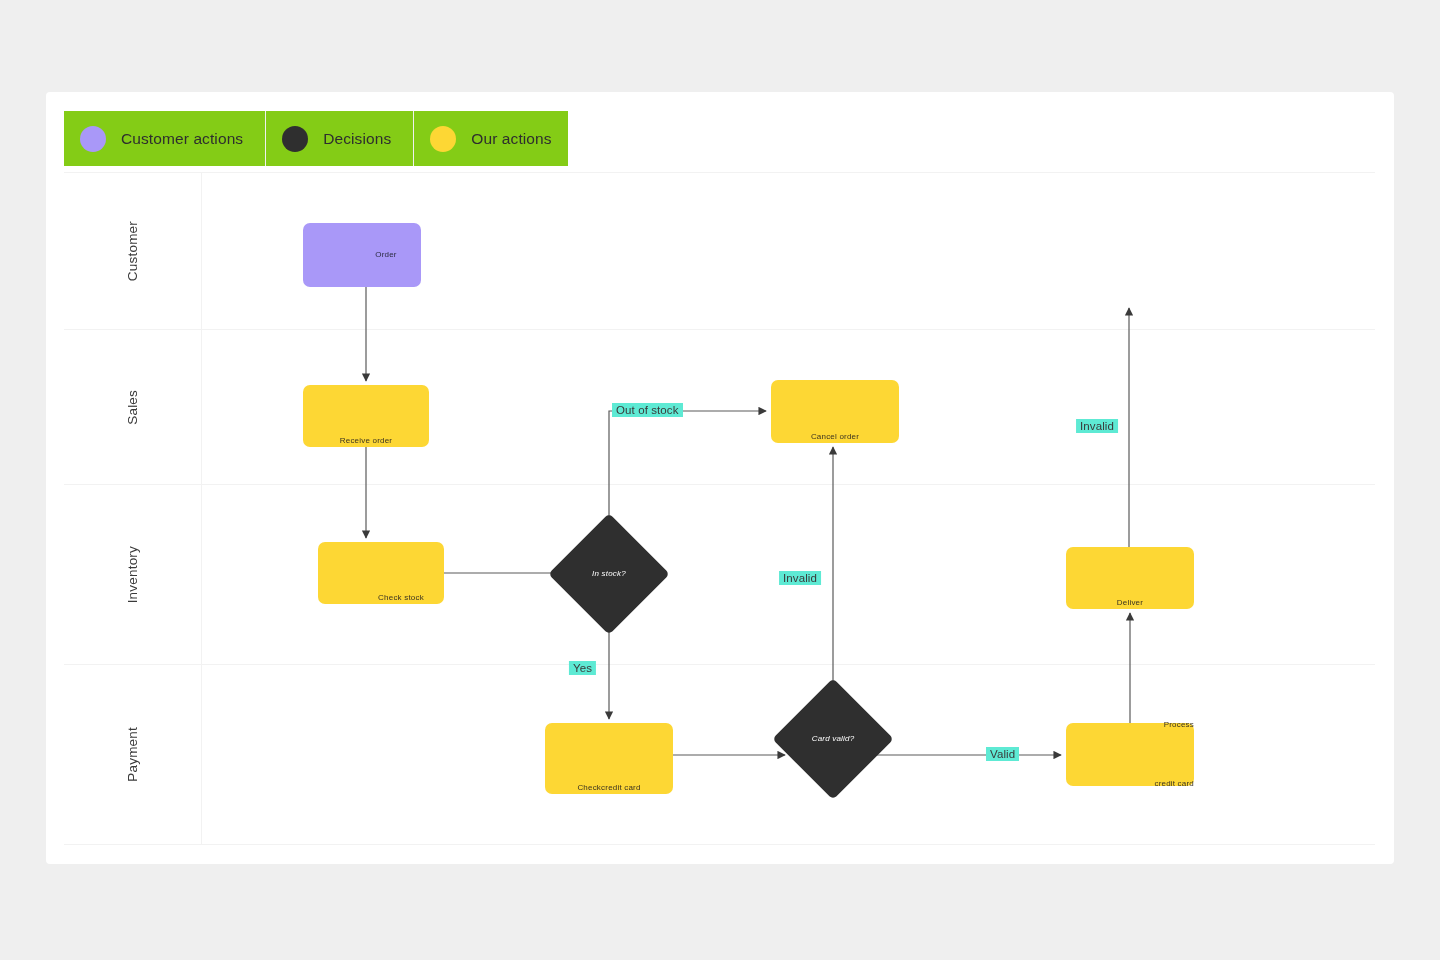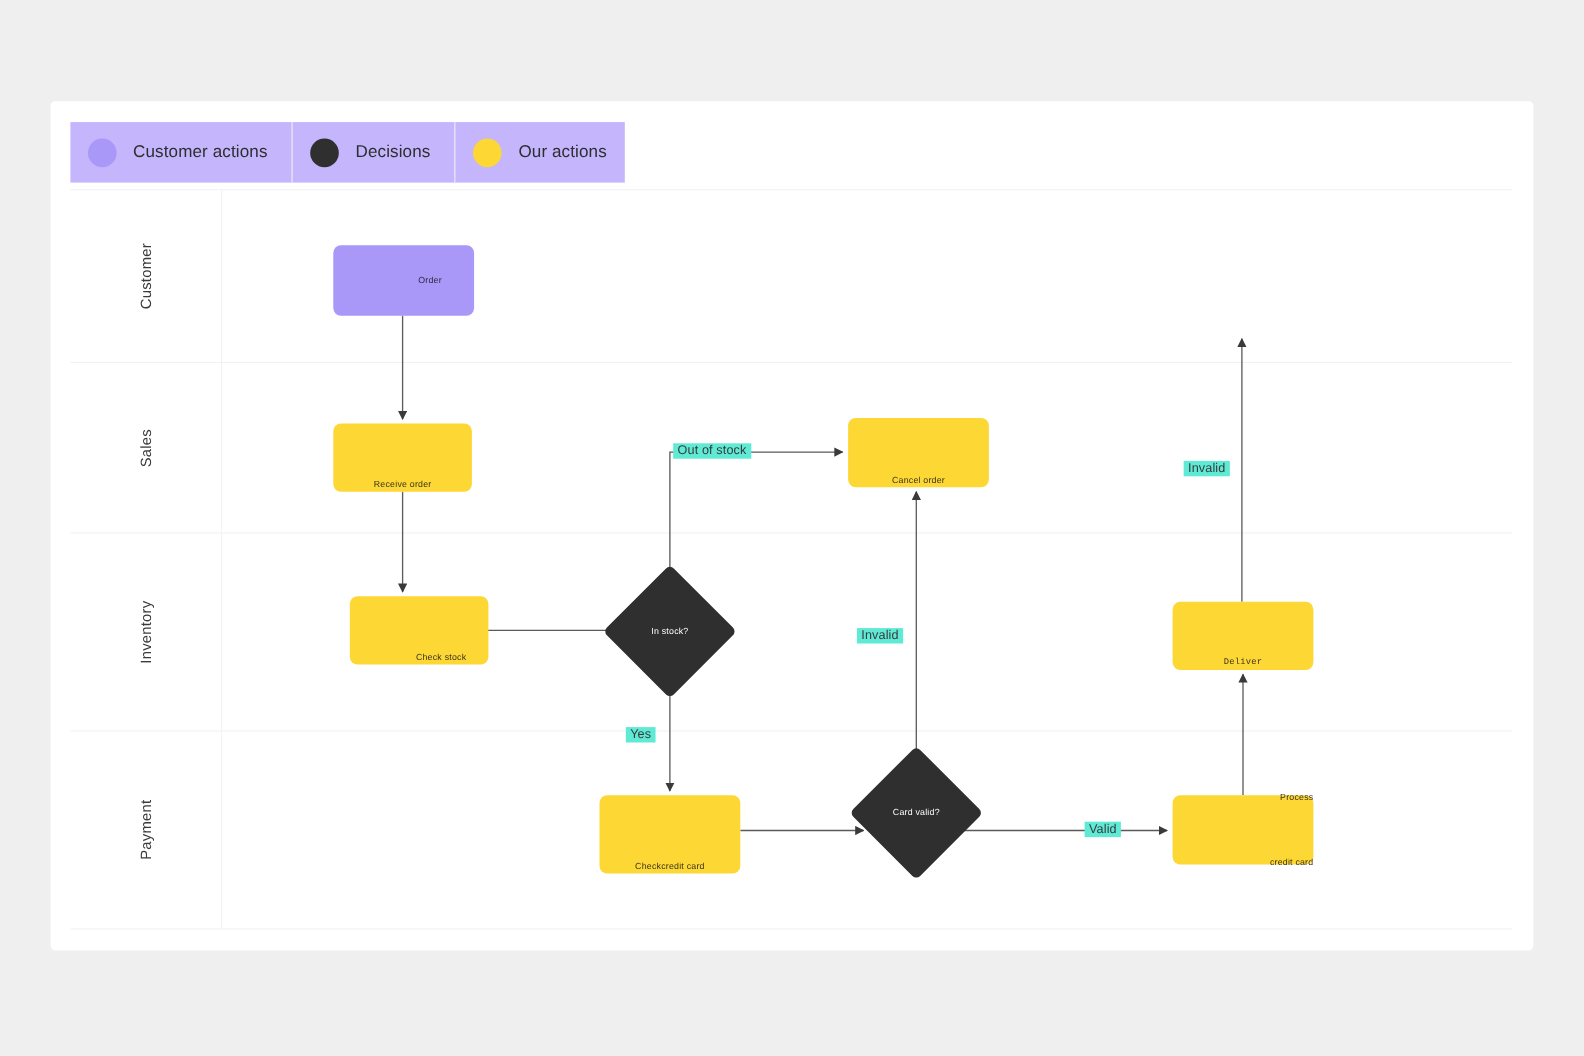--- a/index.html
+++ b/index.html
@@ -21,21 +21,21 @@
     background: #ffffff;
     border-radius: 4px;
   }
   
   .legend {
     position: absolute;
     left: 64px; top: 111px;
     height: 55px;
     display: flex;
     align-items: center;
-    background: #c4b5fd;
+    background: #84cc16;
   }
   .legend-item {
     display: flex;
     align-items: center;
     height: 55px;
     padding: 0 22px 0 16px;
     border-right: 1px solid #f0f0f0;
   }
   .legend-item:last-child { border-right: none; padding-right: 16px; }
   .legend-dot {
@@ -98,20 +98,21 @@
     line-height: 1.45;
     letter-spacing: .2px;
   }
   .node.box {
     border-radius: 7px;
   }
   .node.purple { background: #a998f8; color: #2b2b40; }
   .node.yellow { background: #fdd734; color: #3b3320; align-items: flex-end; }
   .node.diamond-wrap {
     background: transparent;
+    font-style: italic;
   }
   .diamond-shape {
     position: absolute;
     left: 0; top: 0;
     width: 100%; height: 100%;
     background: #2f2f2f;
     transform: rotate(45deg);
     border-radius: 5px;
   }
   .diamond-text {
@@ -203,21 +204,21 @@
 
         <path d="M876,755 L1061,755"></path>
 
         <path d="M1130,723 L1130,613"></path>
 
         <path d="M1129,547 L1129,308"></path>
       </g>
     </svg>
   </div>
 
-  <div class="node box purple" style="left:303px;top:223px;width:128px;height:64px;padding-left:48px;">
+  <div class="node box purple" style="left:303px;top:223px;width:118px;height:64px;padding-left:48px;">
     <span>Order</span>
   </div>
 
 
   <div class="node box yellow" style="left:303px;top:385px;width:126px;height:62px;">
     <span>Receive order</span>
   </div>
 
   <div class="node box yellow" style="left:771px;top:380px;width:128px;height:63px;">
     <span>Cancel order</span>
@@ -225,21 +226,21 @@
 
   <div class="node box yellow" style="left:318px;top:542px;width:126px;height:62px;padding-left:40px;">
     <span>Check stock</span>
   </div>
 
   <div class="node diamond-wrap" style="left:566px;top:531px;width:86px;height:86px;">
     <span class="diamond-shape"></span>
     <span class="diamond-text">In stock?</span>
   </div>
 
-  <div class="node box yellow" style="left:1066px;top:547px;width:128px;height:62px;font-family:Liberation Mono, monospace;">
+  <div class="node box yellow" style="left:1066px;top:547px;width:128px;height:62px;">
     <span>Deliver</span>
   </div>
 
   <div class="node box yellow" style="left:545px;top:723px;width:128px;height:71px;flex-direction:row;">
     <span>Check</span>
     <span>credit card</span>
   </div>
 
   <div class="node diamond-wrap" style="left:790px;top:696px;width:86px;height:86px;">
     <span class="diamond-shape"></span>

